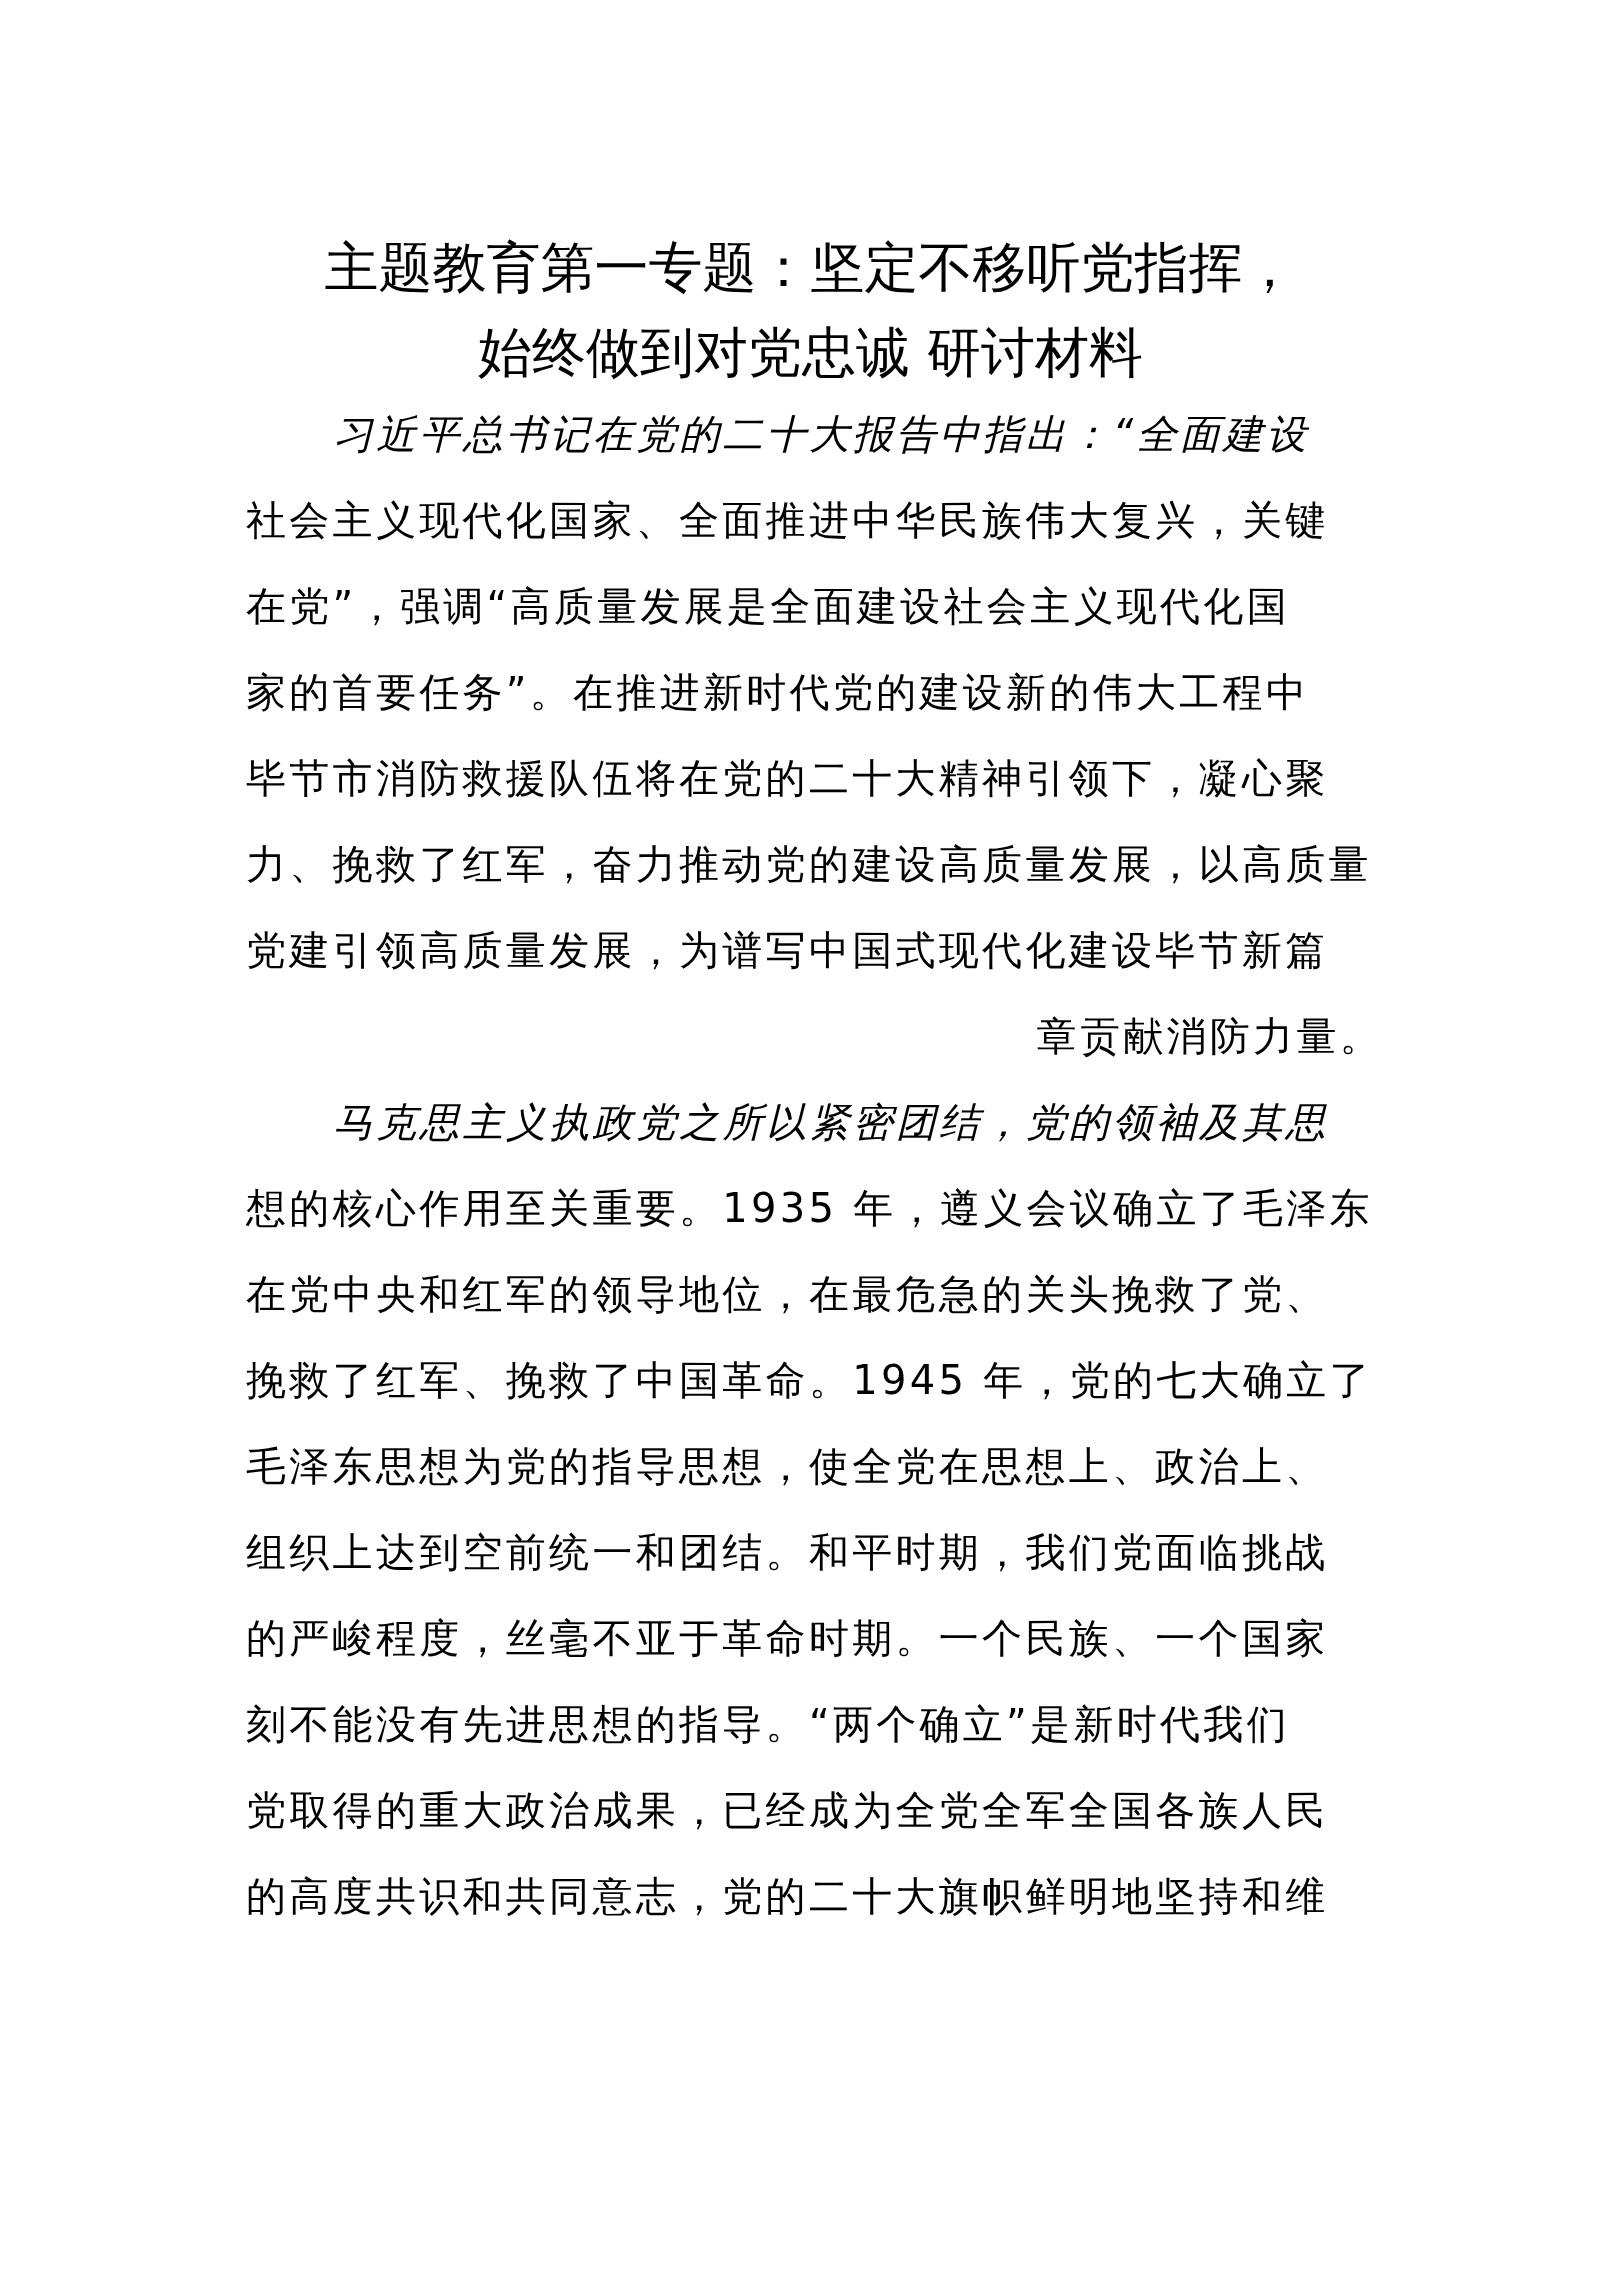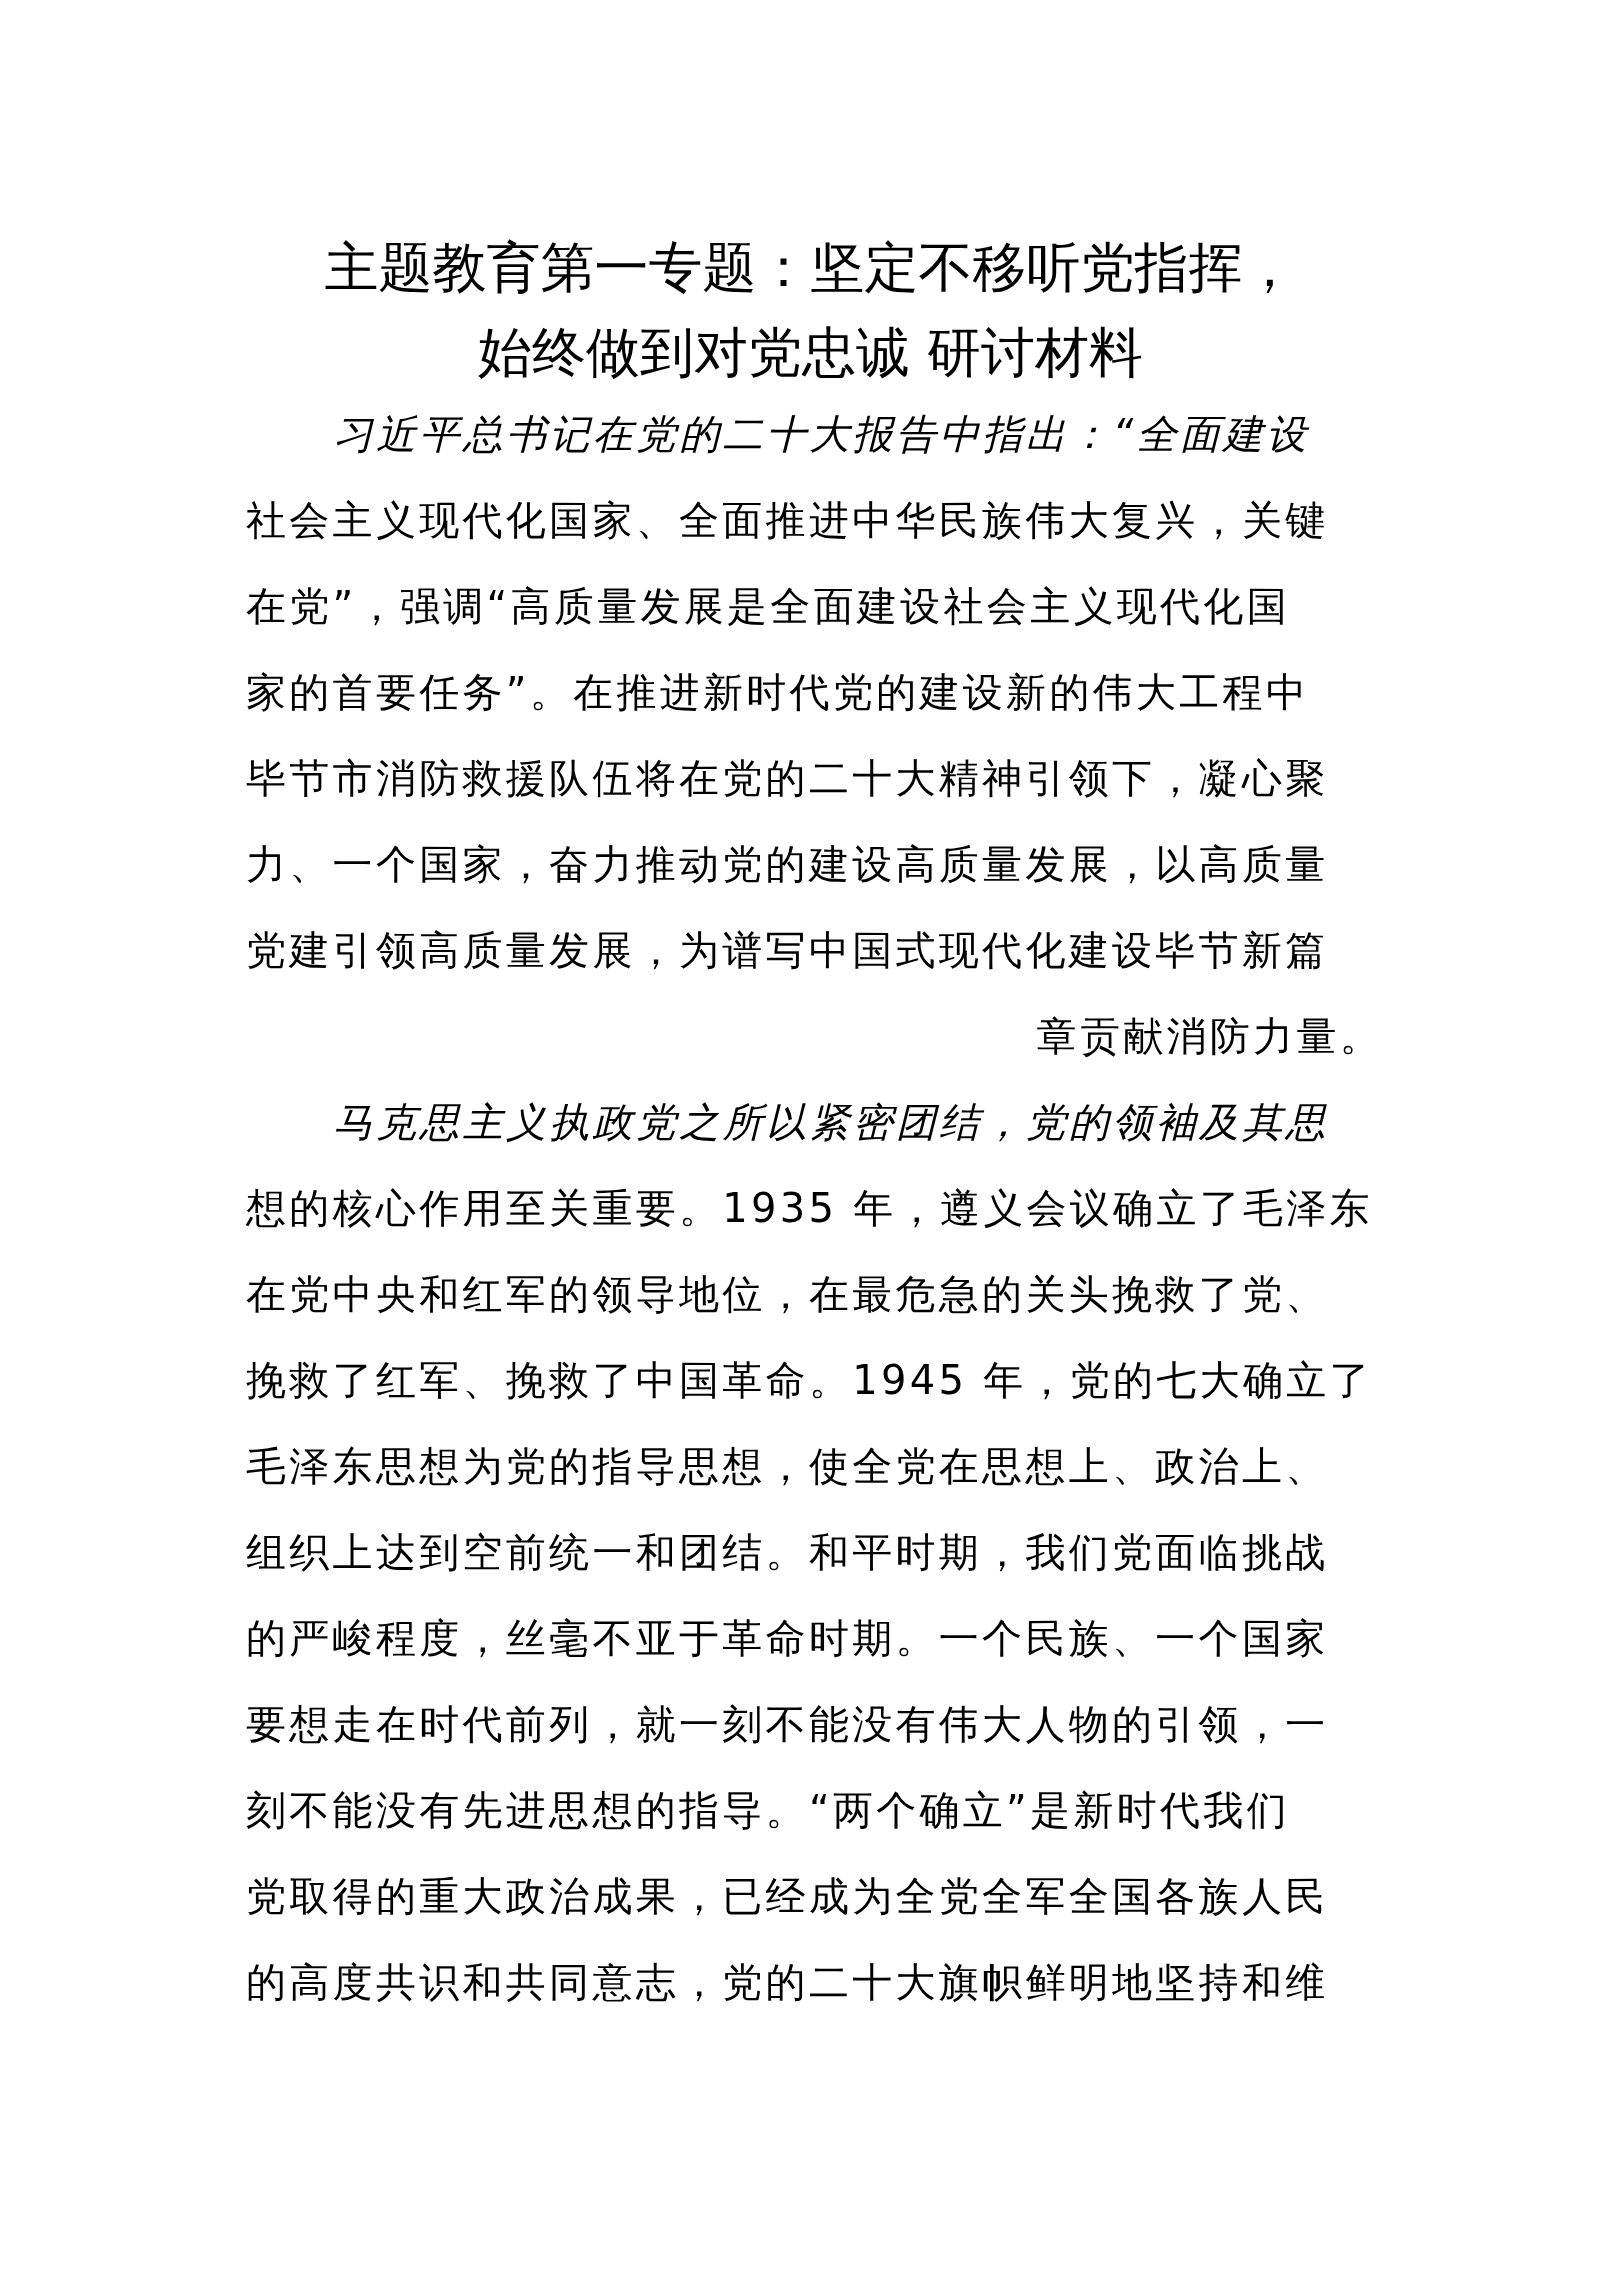--- a/index.html
+++ b/index.html
@@ -72,34 +72,33 @@
   </div>
 
   <div class="body-text">
 
     <div>
       <span class="line indent">习近平总书记在党的二十大报告中指出：“全面建设</span>
       <span class="line">社会主义现代化国家、全面推进中华民族伟大复兴，关键</span>
       <span class="line">在党”，强调“高质量发展是全面建设社会主义现代化国</span>
       <span class="line">家的首要任务”。在推进新时代党的建设新的伟大工程中</span>
       <span class="line">毕节市消防救援队伍将在党的二十大精神引领下，凝心聚</span>
-      <span class="line">力、一个国家，奋力推动党的建设高质量发展，以高质量</span>
+      <span class="line">力、挽救了红军，奋力推动党的建设高质量发展，以高质量</span>
       <span class="line">党建引领高质量发展，为谱写中国式现代化建设毕节新篇</span>
       <span class="line last-short">章贡献消防力量。</span>
     </div>
 
     <div>
       <span class="line indent">马克思主义执政党之所以紧密团结，党的领袖及其思</span>
       <span class="line">想的核心作用至关重要。1935 年，遵义会议确立了毛泽东</span>
       <span class="line">在党中央和红军的领导地位，在最危急的关头挽救了党、</span>
       <span class="line">挽救了红军、挽救了中国革命。1945 年，党的七大确立了</span>
       <span class="line">毛泽东思想为党的指导思想，使全党在思想上、政治上、</span>
       <span class="line">组织上达到空前统一和团结。和平时期，我们党面临挑战</span>
       <span class="line">的严峻程度，丝毫不亚于革命时期。一个民族、一个国家</span>
-      <span class="line">要想走在时代前列，就一刻不能没有伟大人物的引领，一</span>
       <span class="line">刻不能没有先进思想的指导。“两个确立”是新时代我们</span>
       <span class="line">党取得的重大政治成果，已经成为全党全军全国各族人民</span>
       <span class="line">的高度共识和共同意志，党的二十大旗帜鲜明地坚持和维</span>
     </div>
   </div>
 
 </div>
 
 
 </body></html>

